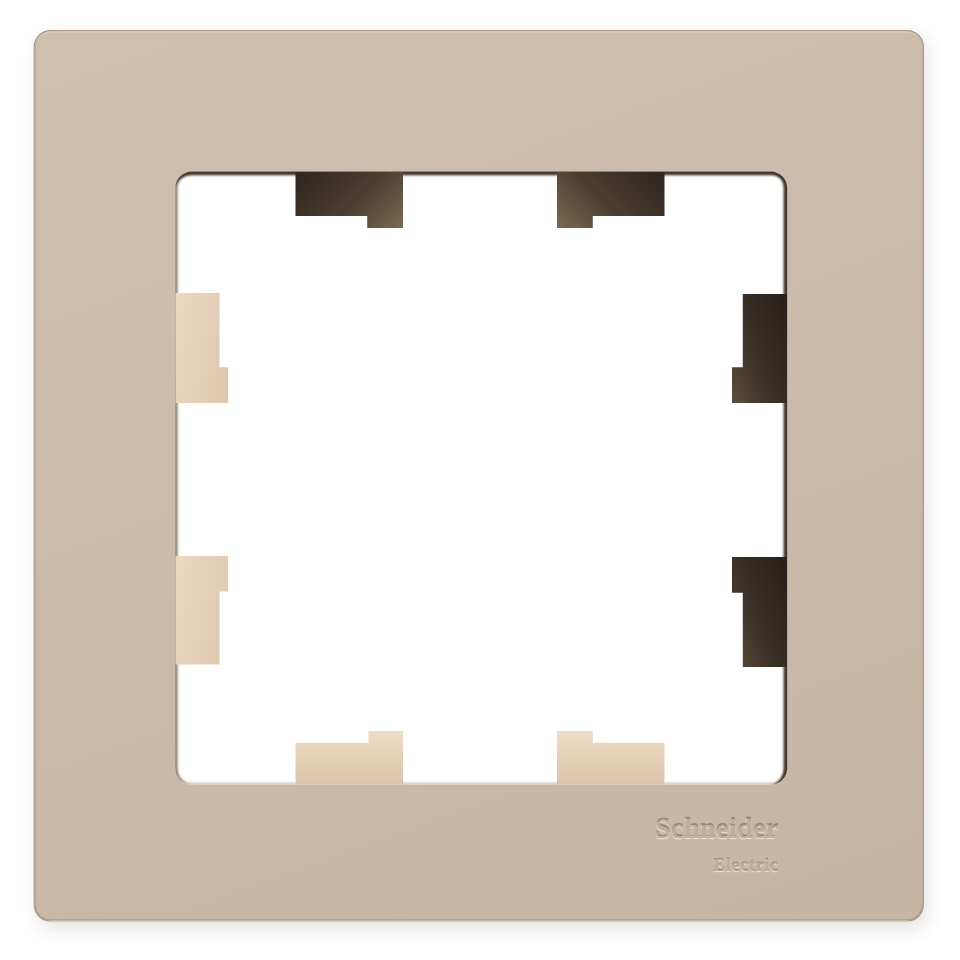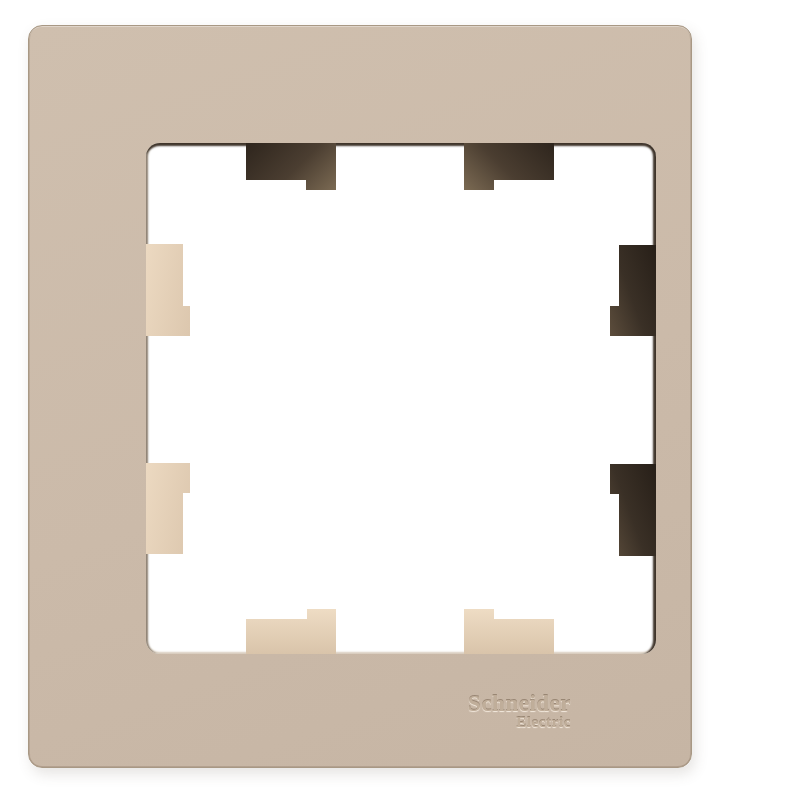--- a/index.html
+++ b/index.html
@@ -6,21 +6,21 @@
   body{
     width:800px;height:800px;
     background:var(--background,#ffffff);
     font-family:"Liberation Serif", serif;
     position:relative;overflow:hidden;
   }
   .scene{position:absolute;inset:0;}
 
   
   .frame{
-    position:absolute;left:28px;top:25px;width:664px;height:743px;
+    position:absolute;left:28px;top:25px;width:742px;height:743px;
     background:linear-gradient(160deg,var(--frame-face-light,#cfbfae) 0%,var(--frame-face,#cbbaa9) 55%,var(--frame-face-dark,#c6b5a4) 100%);
     border:1px solid var(--frame-edge,#a89884);
     border-radius:14px;
     box-sizing:border-box;
     box-shadow:
       inset 0 1px 0 rgba(255,255,255,.35),
       inset 1px 0 0 rgba(125,105,85,.22),
       inset -1px 0 0 rgba(125,105,85,.22),
       inset 0 -1px 0 rgba(125,105,85,.28),
       3px 6px 14px rgba(90,75,60,.15);
@@ -67,21 +67,21 @@
 
   
   .logo{
     position:absolute;right:120px;bottom:37px;
     text-align:right;line-height:1;
     color:var(--logo-text,#c0ae9a);
     text-shadow:0 -1px 0 rgba(96,76,56,.45), 0 1px 1px rgba(255,248,238,.8);
     user-select:none;
   }
   .logo .line1{font-size:23px;font-weight:bold;letter-spacing:.5px;}
-  .logo .line2{font-size:15px;font-weight:bold;letter-spacing:.6px;margin-top:0;}
+  .logo .line2{font-size:15px;font-weight:bold;letter-spacing:.6px;margin-top:13px;}
 </style>
 </head>
 <body>
 
 <div class="scene">
 
   <div class="frame">
 
     <div class="opening">
       <div class="tab dark-diag-tl tab-top-left"></div>

